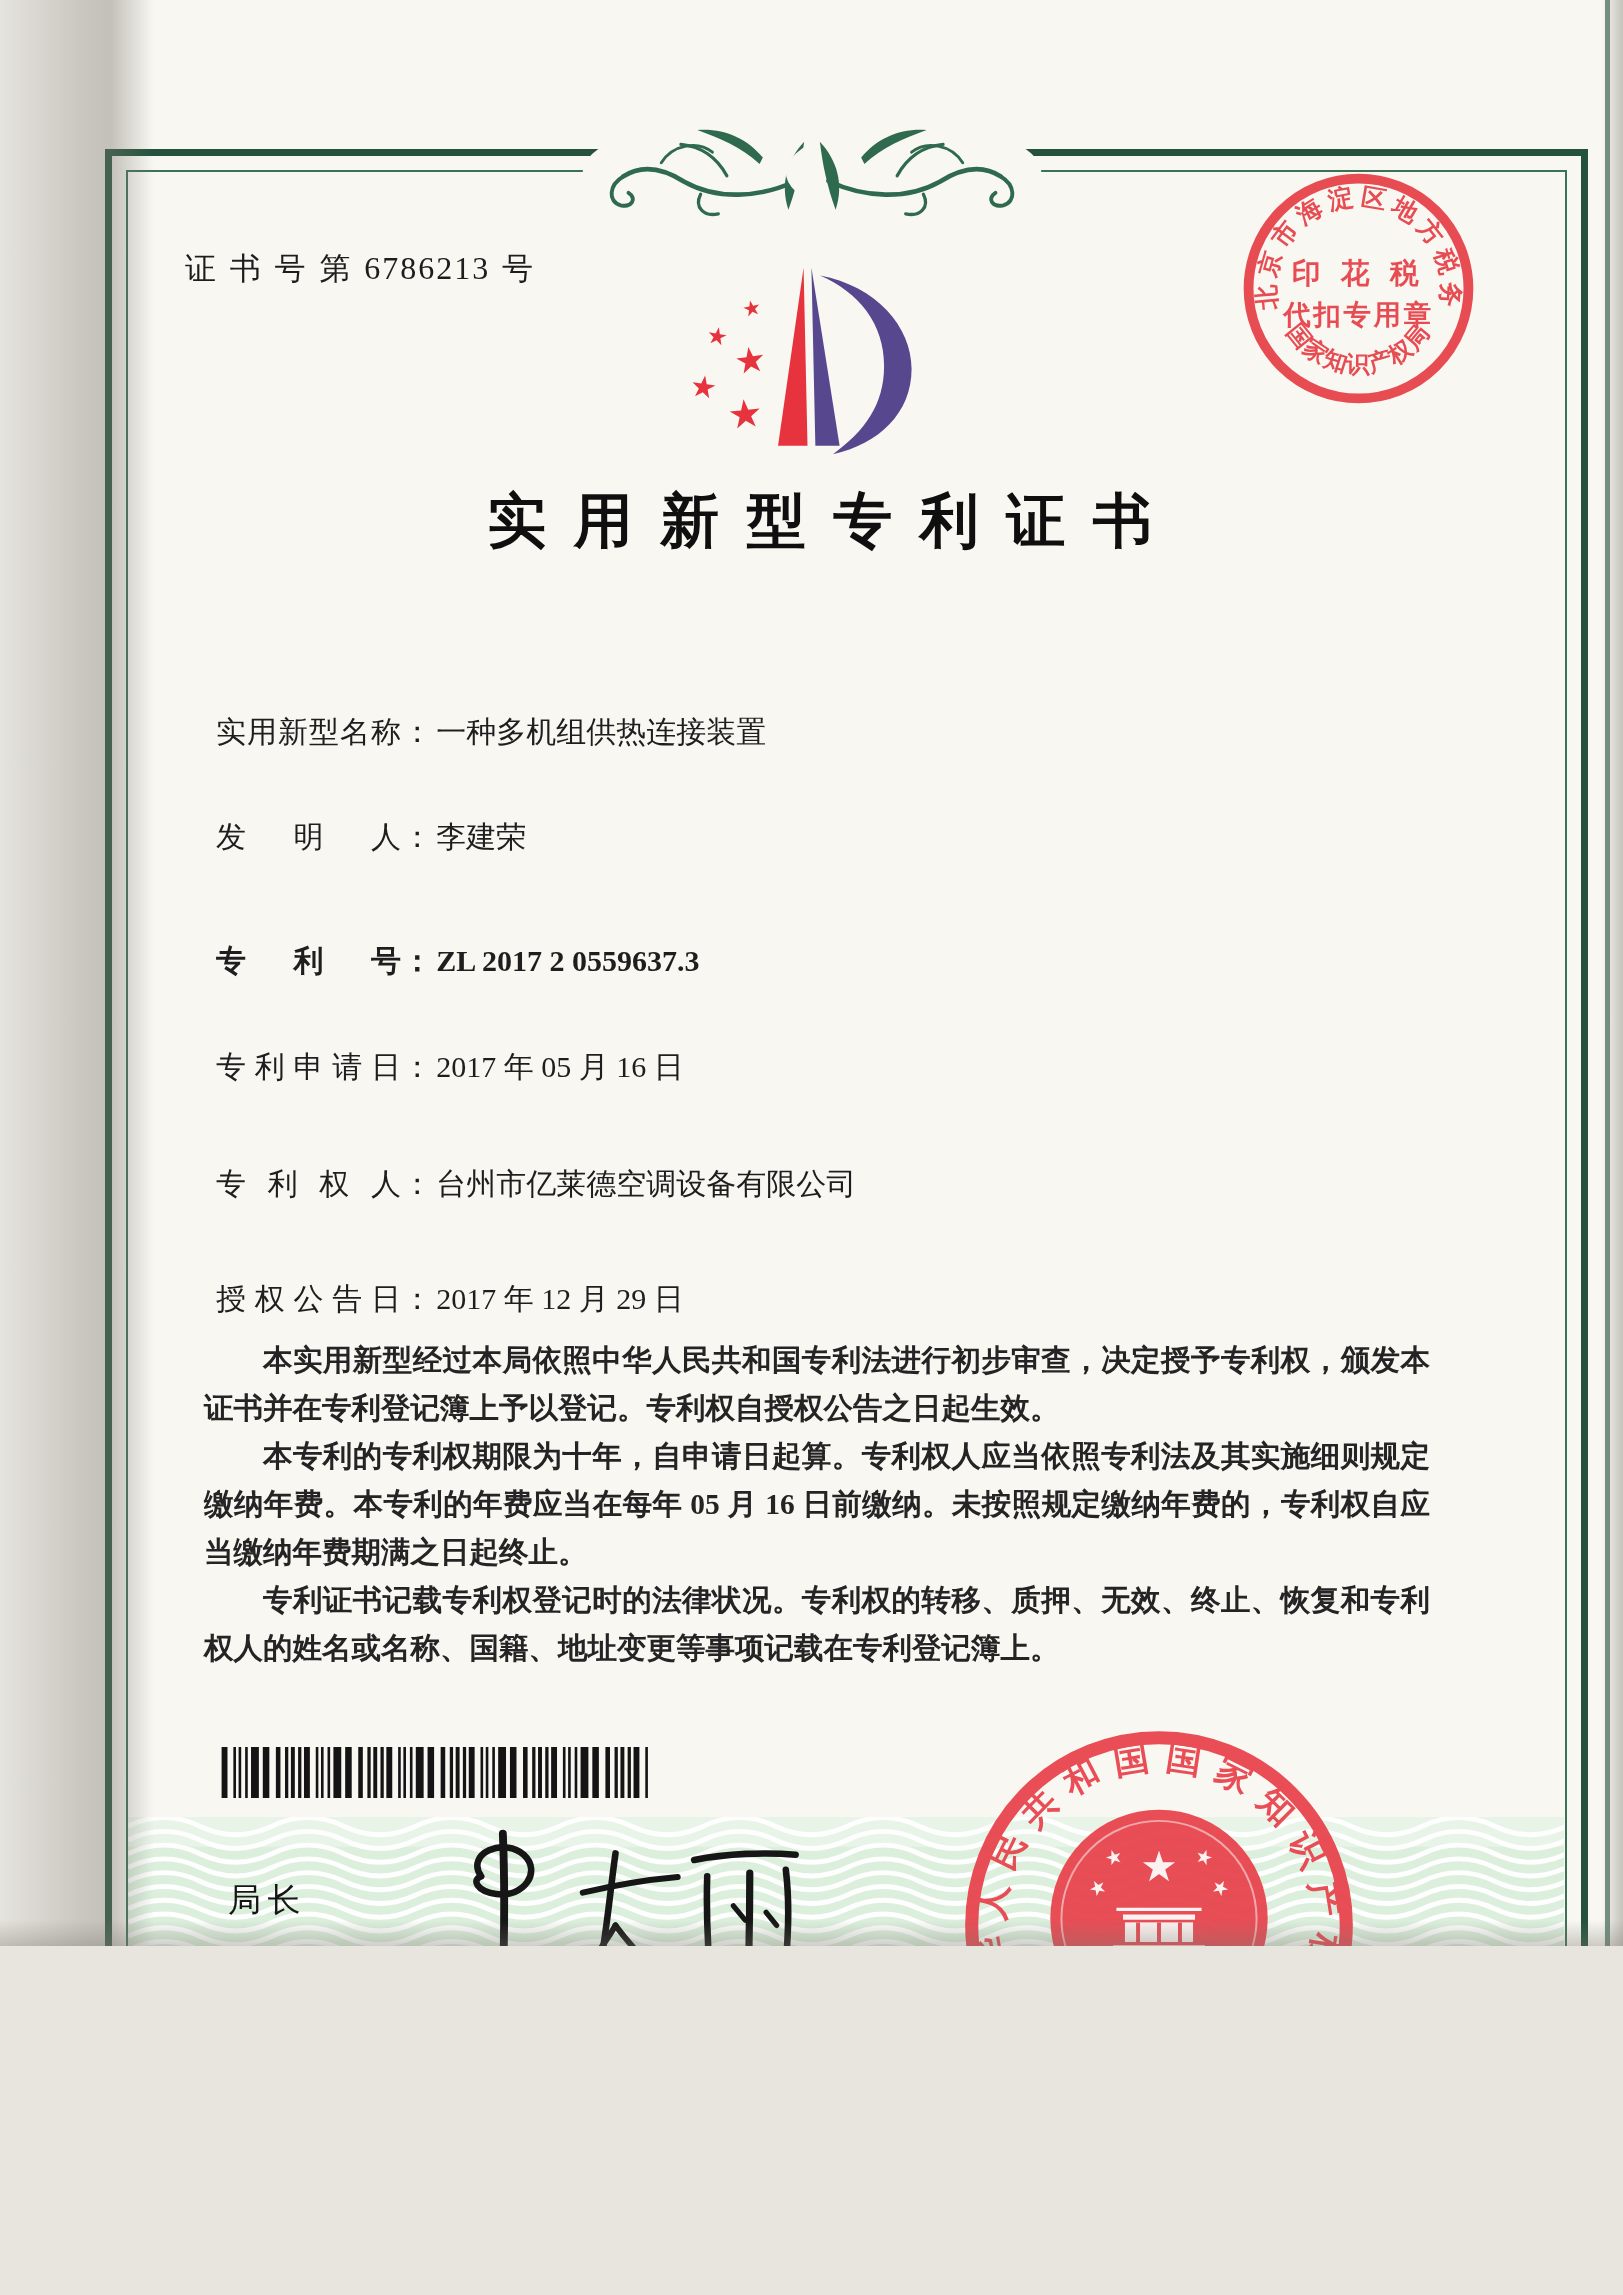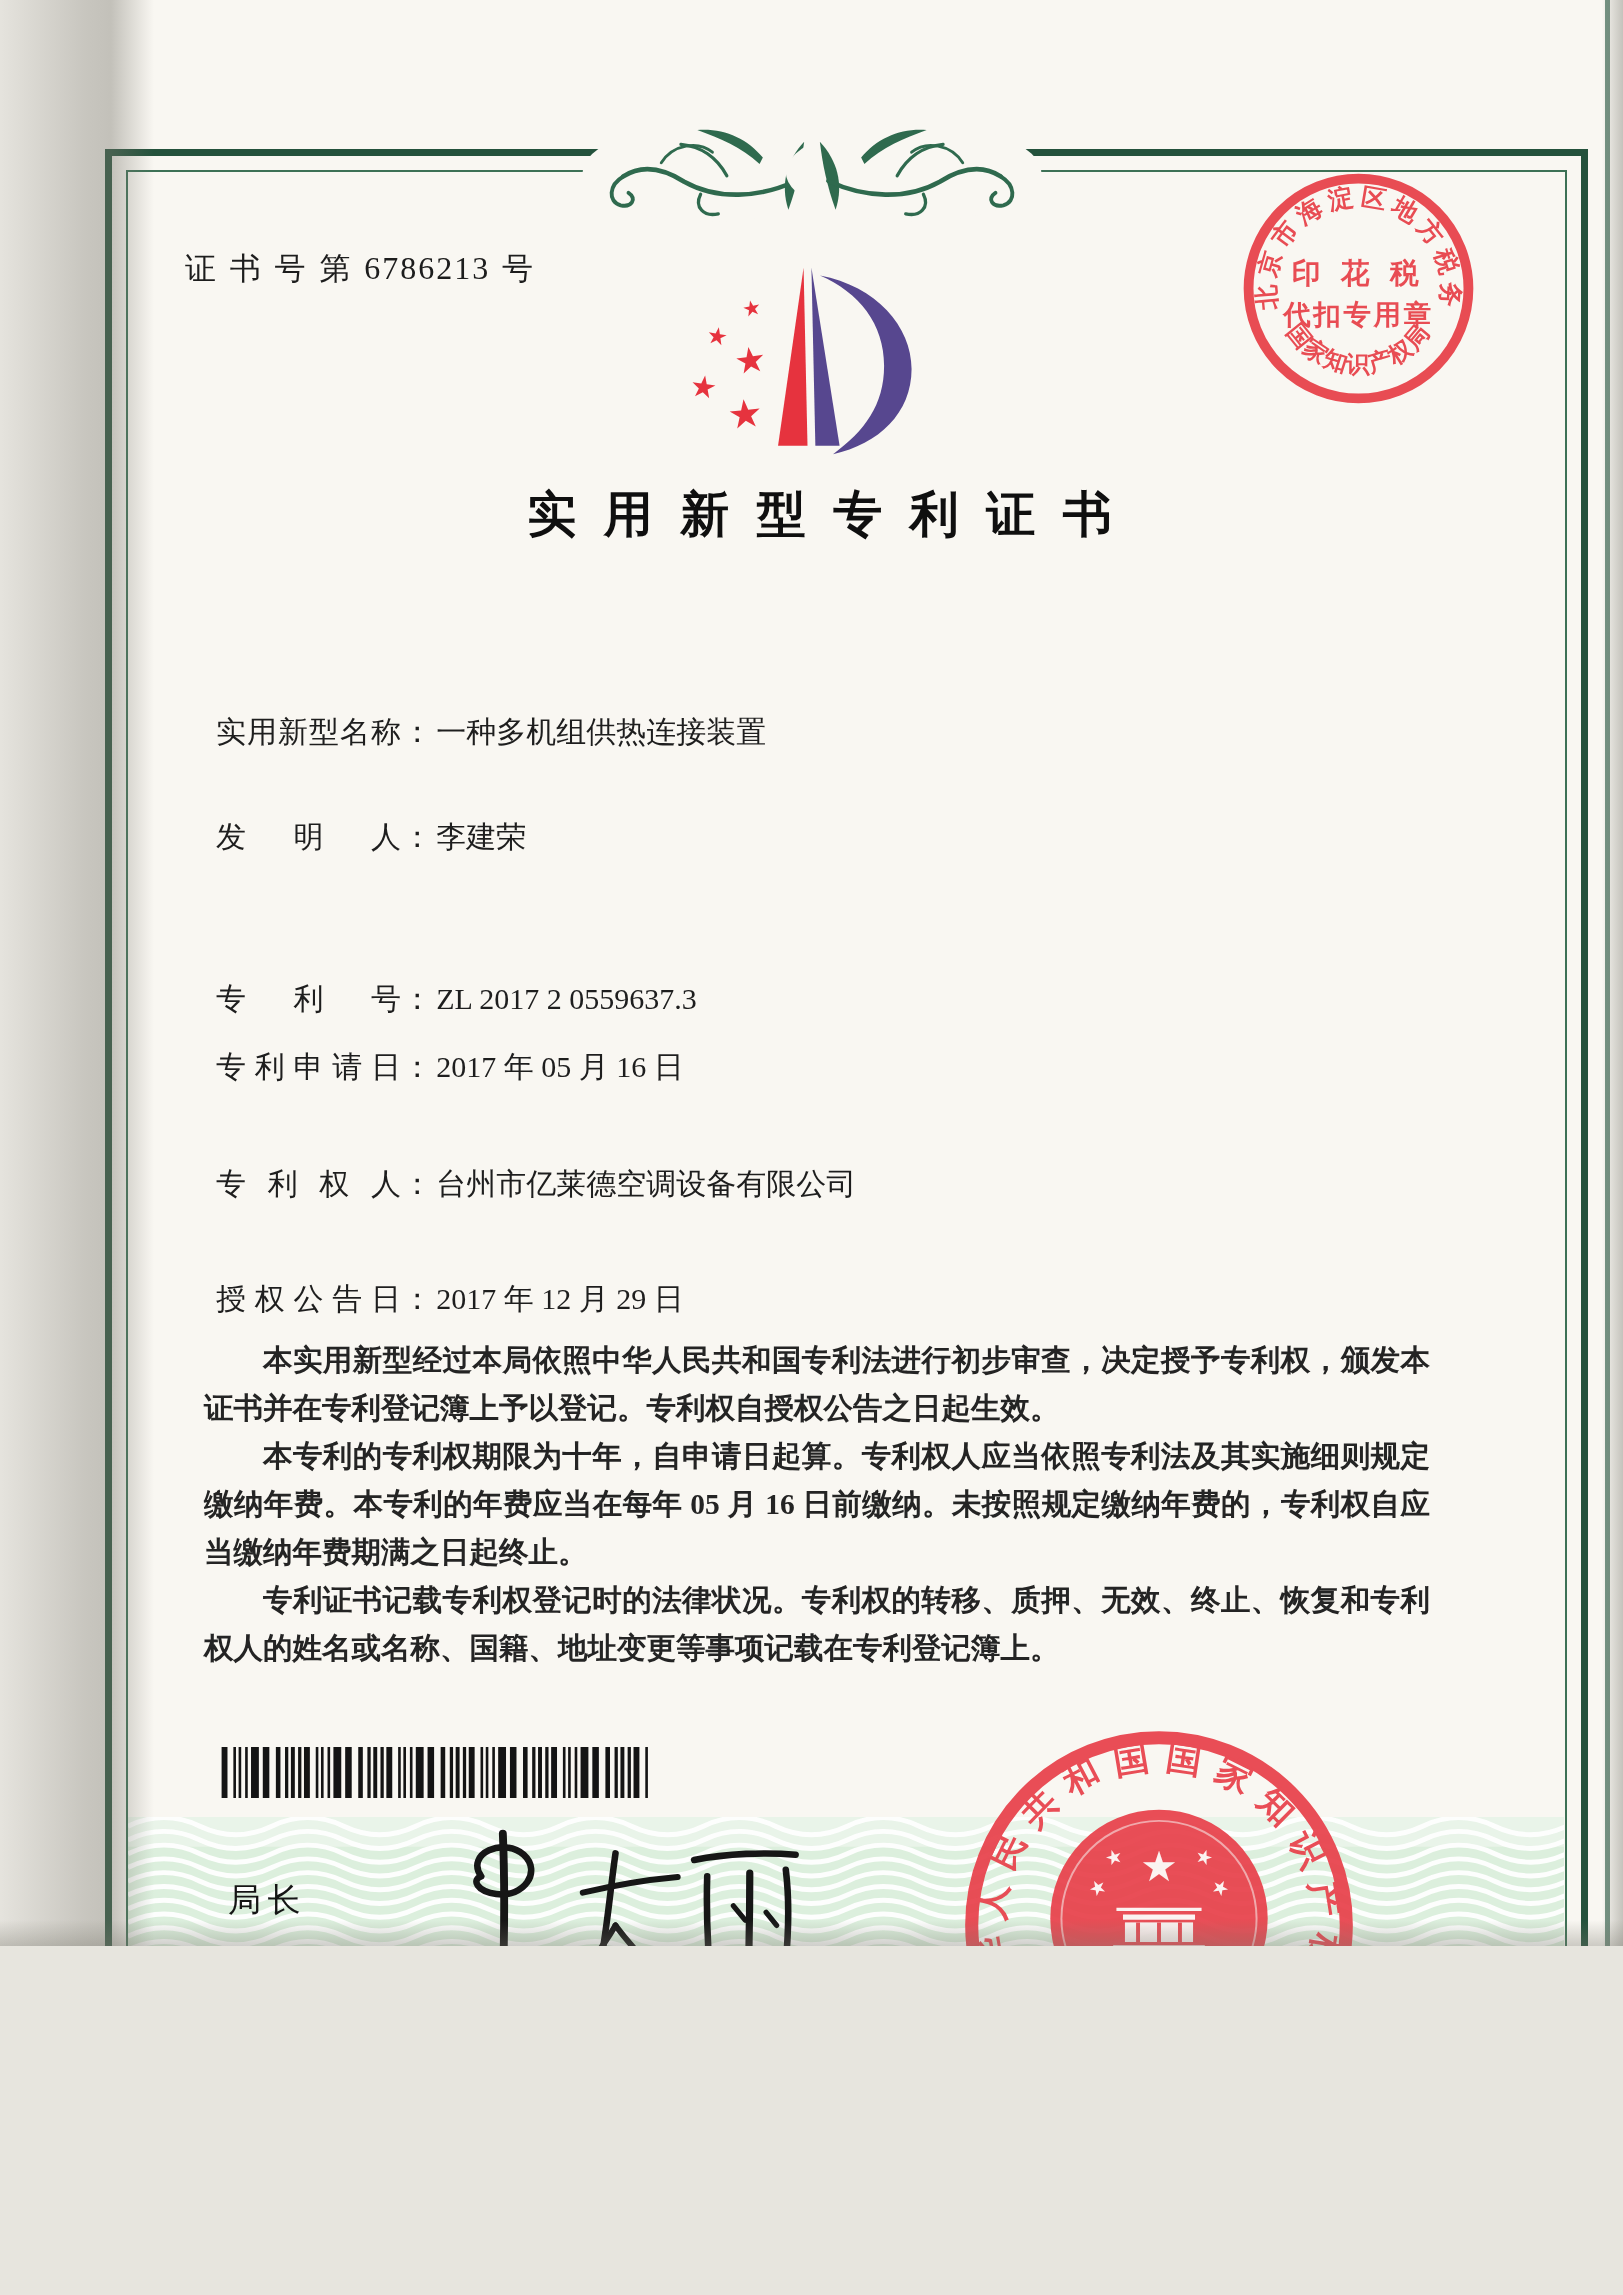--- a/index.html
+++ b/index.html
@@ -20,21 +20,21 @@
     border:2px solid #3d7156;box-sizing:border-box;}
   
   .waveband{position:absolute;left:128px;top:1817px;width:1436px;height:349px;z-index:1;}
   .deco{position:absolute;z-index:3;}
   .content{position:absolute;z-index:4;}
   .sealwrap{position:absolute;z-index:5;}
   .certno{left:185px;top:248px;font-size:31px;color:#1d1d1d;white-space:nowrap;}
   .certno .sp{letter-spacing:13.8px;}
   .certno .num{font-size:32px;letter-spacing:2px;}
   .certno .suf{margin-left:11.8px;}
-  .title{left:0;right:0;top:482px;text-align:center;font-size:49px;font-weight:bold;
+  .title{left:0;right:0;top:482px;text-align:center;font-size:59px;font-weight:bold;
          letter-spacing:27.5px;padding-left:27.5px;color:#0f0f0f;white-space:nowrap;margin-left:15px;}
   .field{left:216px;font-size:30px;color:#1e1e1e;white-space:nowrap;}
   .field .flabel{display:inline-block;width:185px;text-align:justify;text-align-last:justify;vertical-align:bottom;}
   .field .colon{margin:0 3.9px 0 1.3px;}
   .bodytext{left:204px;top:1336px;width:1226px;font-size:29.5px;line-height:48px;
             text-align:justify;color:#242424;font-weight:bold;}
   .bodytext p{margin:0;text-indent:2em;}
   .role{left:228px;top:1878px;font-size:33px;letter-spacing:6.5px;color:#151515;z-index:4;}
   .rolename{left:228px;top:1954px;font-size:33px;letter-spacing:3.9px;color:#151515;z-index:4;}
   .footer{left:557px;top:2110px;width:327px;text-align:center;font-size:26px;color:#000000;letter-spacing:2.6px;}
@@ -160,21 +160,21 @@
   </svg>
 
   <div class="content title">实用新型专利证书</div>
 
   <div class="content field" style="top:712px;">
     <span class="flabel">实用新型名称</span><span class="colon">：</span><span>一种多机组供热连接装置</span>
   </div>
   <div class="content field" style="top:817px;">
     <span class="flabel">发明人</span><span class="colon">：</span><span>李建荣</span>
   </div>
-  <div class="content field" style="top:979px;">
+  <div class="content field" style="top:941px;font-weight:bold;">
     <span class="flabel">专利号</span><span class="colon">：</span><span>ZL 2017 2 0559637.3</span>
   </div>
   <div class="content field" style="top:1047px;">
     <span class="flabel">专利申请日</span><span class="colon">：</span><span>2017 年 05 月 16 日</span>
   </div>
   <div class="content field" style="top:1164px;">
     <span class="flabel">专利权人</span><span class="colon">：</span><span>台州市亿莱德空调设备有限公司</span>
   </div>
   <div class="content field" style="top:1279px;">
     <span class="flabel">授权公告日</span><span class="colon">：</span><span>2017 年 12 月 29 日</span>

